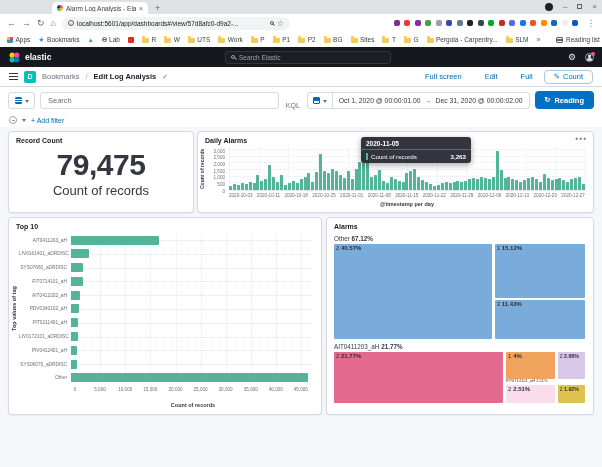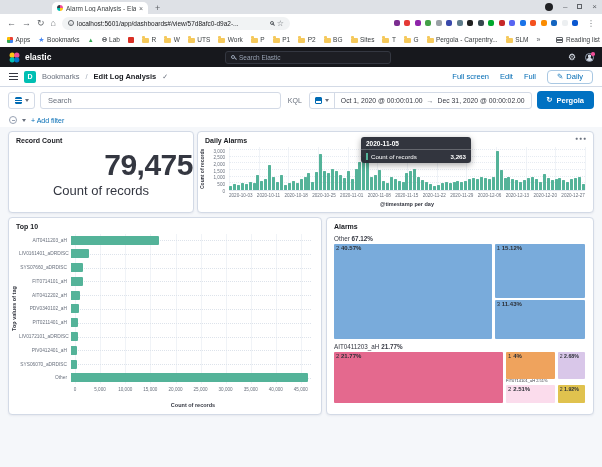--- a/index.html
+++ b/index.html
@@ -80,21 +80,21 @@
   .crumb-root { color:#69707D; font-size:7.5px; }
   .crumb-sep { color:#A5AEBB; font-size:7.5px; }
   .crumb-cur { color:#1A1C21; font-size:7.5px; font-weight:700; }
   .check { color:#69707D; font-size:7px; }
   .nav-right { margin-left:auto; display:flex; align-items:center; gap:11px; }
   .nav-link { color:#006BB4; font-size:7.5px; cursor:pointer; }
   .edit-btn { height:14px; border:1px solid #A9C8E3; border-radius:4px; background:#fff; color:#006BB4;
               font-size:7.5px; display:flex; align-items:center; gap:3px; padding:0 9px; }
 
   
-  .queryrow { background:#fff; padding:4px 8px; display:flex; align-items:center; gap:5px; }
+  .queryrow { background:#fff; padding:4px 8px; display:flex; align-items:flex-end; gap:5px; }
   .sq-btn { width:27px; height:17px; border:1px solid #D3DAE6; border-radius:3px; background:#fff;
             display:flex; align-items:center; justify-content:center; gap:3px; flex:none; }
   .sq-ico { width:7px; height:7px; background:#006BB4; border-radius:1.5px;
             background-image:linear-gradient(transparent 25%, #fff 25% 40%, transparent 40% 60%, #fff 60% 75%, transparent 75%); }
   .caret { width:0; height:0; border:2.5px solid transparent; border-top:3px solid #69707D; margin-top:3px; }
   .search-input { flex:1; height:17px; border:1px solid #D3DAE6; border-radius:3px; font-family:inherit;
                   font-size:7.5px; color:#343741; padding:0 7px; outline:none; min-width:0; }
   .search-input::placeholder { color:#69707D; }
   .kql { font-size:7px; color:#69707D; padding:0 2px; flex:none; }
   .datebox { height:17px; border:1px solid #D3DAE6; border-radius:3px; background:#fff; display:flex;
@@ -114,21 +114,21 @@
   .add-filter { color:#006BB4; font-size:7px; }
 
   
   .dash { position:relative; height:341px; background:#F5F7FA; }
   .panel { position:absolute; background:#fff; border:1px solid #D3DAE6; border-radius:4px;
            box-shadow:0 1px 2px rgba(152,162,179,.15); }
   .ptitle { font-size:7px; font-weight:700; color:#1A1C21; padding:5px 7px 0; }
   .opts { position:absolute; top:3px; right:6px; color:#69707D; font-size:5px; letter-spacing:1px; }
 
   #p-record { left:8px; top:4px; width:186px; height:82px; }
-  .metric-value { font-size:30px; font-weight:700; color:#343741; text-align:right; margin-top:4px; letter-spacing:-0.5px; }
+  .metric-value { font-size:30px; font-weight:700; color:#343741; text-align:center; margin-top:4px; letter-spacing:-0.5px; }
   .metric-label { font-size:13px; color:#343741; text-align:center; margin-top:1px; }
 
   #p-daily { left:197px; top:4px; width:397px; height:82px; }
   .daily-ytitle { position:absolute; left:1px; top:15px; height:44px; writing-mode:vertical-rl;
                   transform:rotate(180deg); font-size:5px; font-weight:700; color:#343741; text-align:center; }
   .daily-yaxis { position:absolute; left:7px; top:15px; width:22px; height:44px; }
   .ytick { position:absolute; right:2px; font-size:4.6px; color:#69707D; }
   .daily-plot { position:absolute; left:31px; right:8px; top:15px; height:44px; border-bottom:1px solid #E3E8EF; }
   .daily-grid { position:absolute; inset:0; }
   .hgrid { position:absolute; left:0; right:0; border-top:1px dotted #E6EBF2; }
@@ -328,28 +328,28 @@
 </div>
 
 <div class="navrow">
   <span class="burger"></span>
   <span class="dbadge">D</span>
   <span class="crumb-root">Bookmarks</span>
   <span class="crumb-sep">/</span>
   <span class="crumb-cur">Edit Log Analysis</span>
   <span class="check">✓</span>
   <div class="nav-right">
-    <span id="nav-links" style="display:flex;gap:11px">
+    <span id="nav-links" style="display:flex;gap:23px">
         <span class="nav-link">Full screen</span>
         <span class="nav-link">Edit</span>
         <span class="nav-link">Full</span>
       </span>
     <span class="edit-btn">
       <span>✎</span>
-      <span>Daily</span>
+      <span>Count</span>
     </span>
   </div>
 </div>
 
 <div class="queryrow">
   <span class="sq-btn">
     <span class="sq-ico"></span>
     <span class="caret"></span>
   </span>
   <input class="search-input" placeholder="Search" style="">
@@ -360,21 +360,21 @@
       <span class="caret"></span>
     </span>
     <span class="date-text">
       <span>Oct 1, 2020 @ 00:00:01.00</span>
       <span class="range-arrow">→</span>
       <span>Dec 31, 2020 @ 00:00:02.00</span>
     </span>
   </div>
   <span class="refresh-btn">
     <span class="refresh-ico">↻</span>
-    <span>Pergola</span>
+    <span>Reading</span>
   </span>
 </div>
 
 <div class="filterrow">
   <span class="filter-ico"></span>
   <span class="caret"></span>
   <span class="add-filter">+ Add filter</span>
 </div>
 
 <div class="dash">

